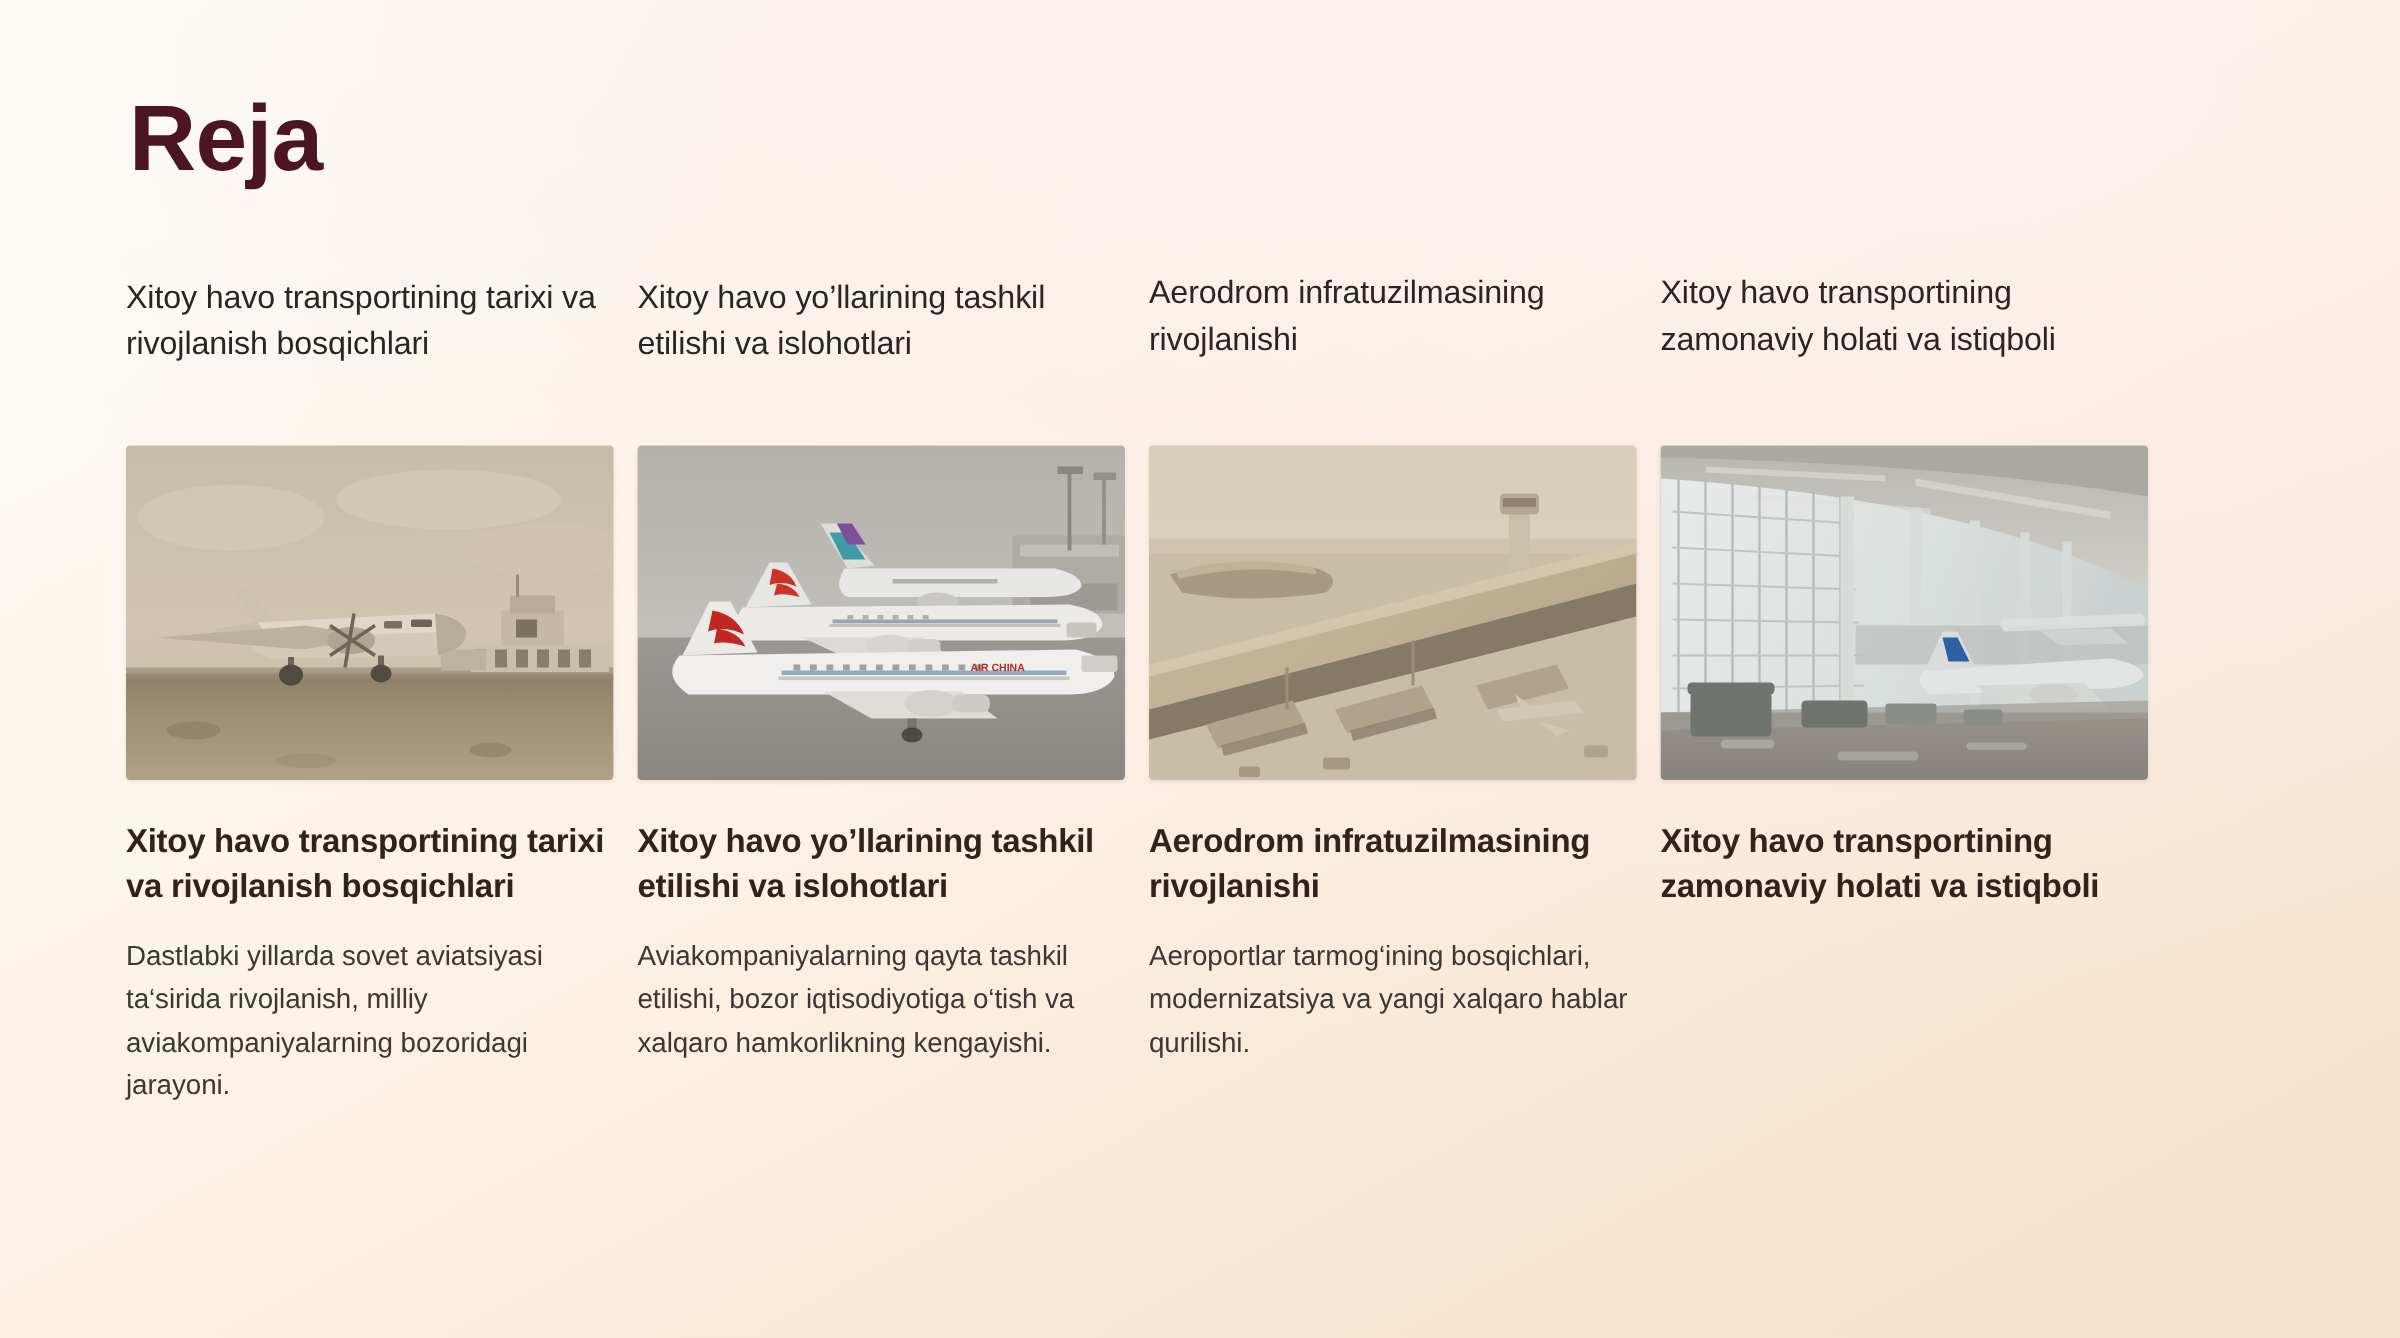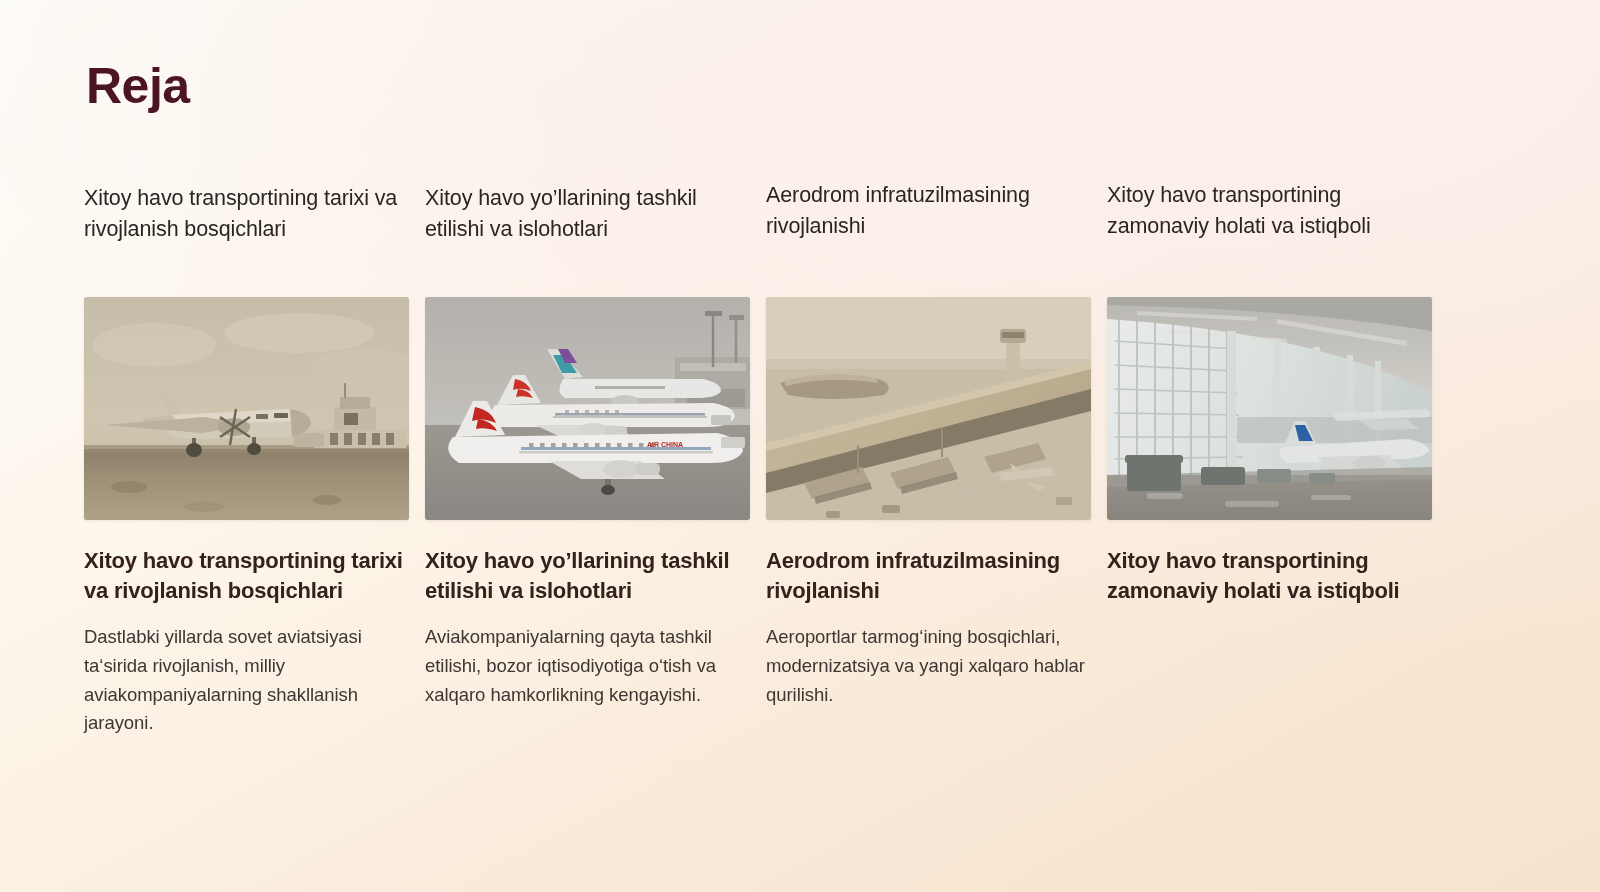--- a/index.html
+++ b/index.html
@@ -28,21 +28,21 @@
   .slide {
     position: absolute;
     inset: 0;
   }
 
   
   .title {
     position: absolute;
     left: 86px;
     top: 60px;
-    font-size: 50px;
+    font-size: 62px;
     font-weight: 700;
     line-height: 1.05;
     letter-spacing: -0.5px;
     color: #4b1524;
   }
 
   
   .columns {
     position: absolute;
     left: 84px;
@@ -191,21 +191,21 @@
           </g>
 
           <ellipse cx="45" cy="190" rx="18" ry="6" fill="#8d8169" opacity="0.65"></ellipse>
           <ellipse cx="243" cy="203" rx="14" ry="5" fill="#8d8169" opacity="0.6"></ellipse>
           <ellipse cx="120" cy="210" rx="20" ry="5" fill="#9a8e76" opacity="0.45"></ellipse>
           <rect width="325" height="223" fill="#6b5a3c" opacity="0.08"></rect>
         </svg>
       </div>
 
       <div class="col-sub-head">Xitoy havo transportining tarixi va rivojlanish bosqichlari</div>
-      <div class="col-body">Dastlabki yillarda sovet aviatsiyasi ta‘sirida rivojlanish, milliy aviakompaniyalarning shakllanish jarayoni.</div>
+      <div class="col-body">Dastlabki yillarda sovet aviatsiyasi ta‘sirida rivojlanish, milliy aviakompaniyalarning bozoridagi jarayoni.</div>
     </div>
 
     <div class="col">
       <div class="col-top-head">Xitoy havo yo’llarining tashkil etilishi va islohotlari</div>
 
       <div class="thumb">
         <svg viewBox="0 0 325 223" preserveAspectRatio="xMidYMid slice">
           <defs>
             <linearGradient id="sky2" x1="0" y1="0" x2="0" y2="1">
               <stop offset="0%" stop-color="#b9b6b1"></stop>

